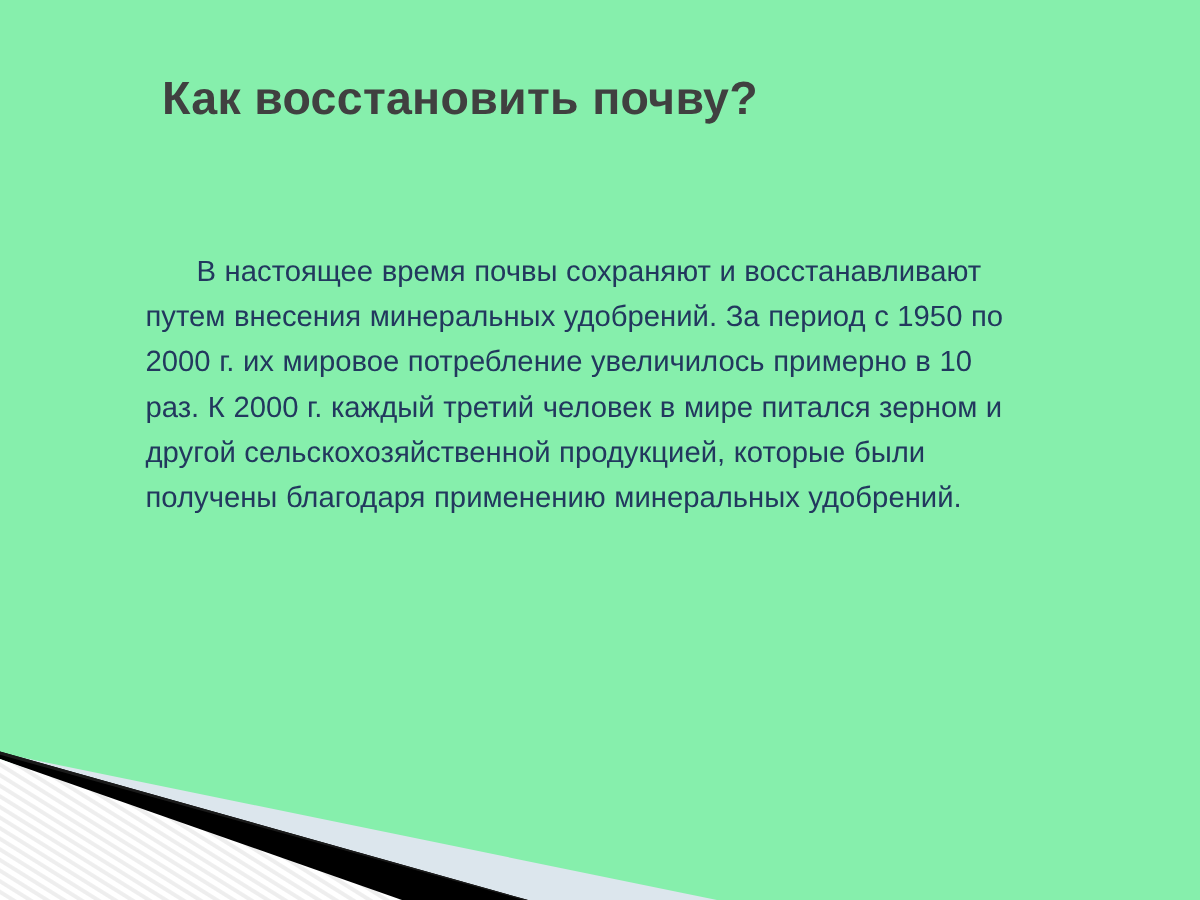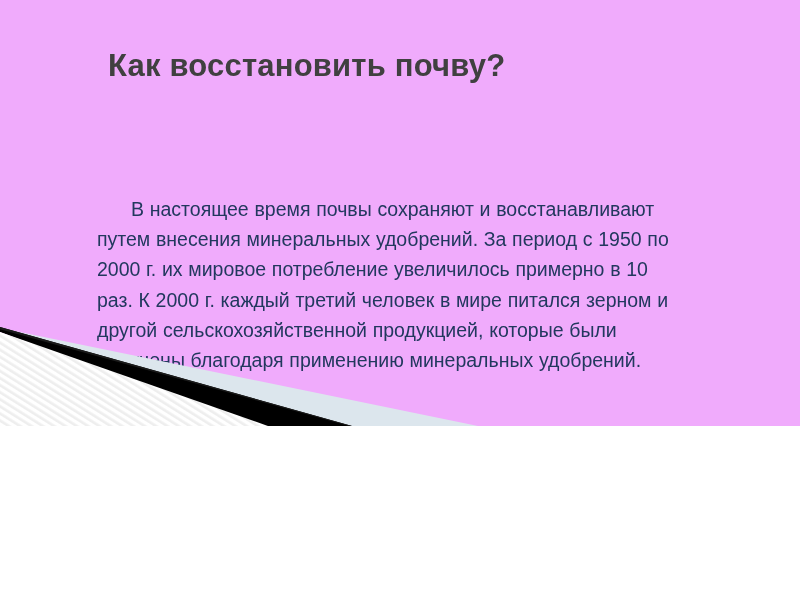--- a/index.html
+++ b/index.html
@@ -12,22 +12,22 @@
     background: #ffffff;
     font-family: "Liberation Sans", "DejaVu Sans", sans-serif;
     overflow: hidden;
     position: relative;
   }
 
   .slide {
     position: absolute;
     inset: 0;
     width: 800px;
-    height: 426px;
-    background: #f0abfc;
+    height: 600px;
+    background: #86efac;
     overflow: hidden;
   }
 
   
   .slide-title {
     position: absolute;
     left: 108px;
     top: 46px;
     width: 640px;
     font-size: 31px;
@@ -37,21 +37,20 @@
     letter-spacing: 0.2px;
     white-space: nowrap;
   }
 
   
   .body-block {
     position: absolute;
     left: 97px;
     top: 166px;
     width: 590px;
-    margin-top: 28px;
   }
   .body-paragraph {
     margin: 0;
     font-size: 19.5px;
     line-height: 30.2px;
     color: #22385e;
     text-indent: 34px;
     text-align: left;
     word-spacing: 0.3px;
   }

